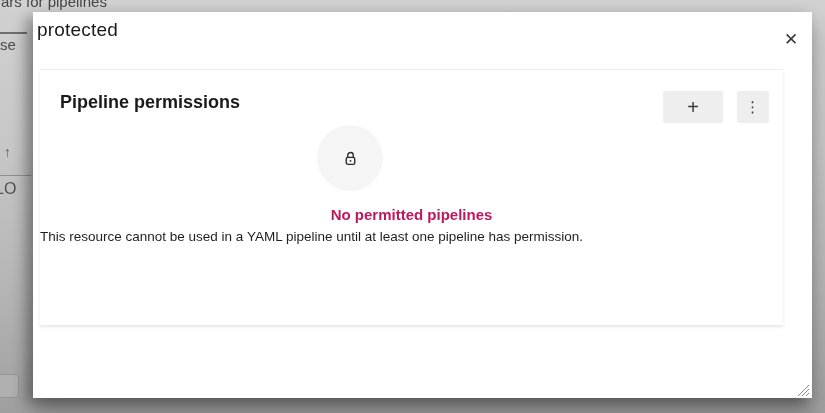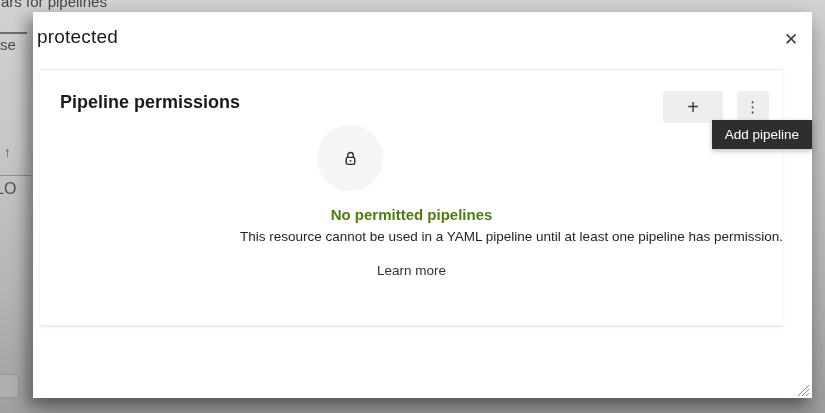--- a/index.html
+++ b/index.html
@@ -19,21 +19,21 @@
   .bg-lo { left:-5px; top:180px; font-size:16px; color:#525252; }
   .bg-btn { position:absolute; left:-9px; top:374px; width:28px; height:24px;
             border-radius:4px; background:#b1b0b1; border:1px solid #969596; }
   
   .panel {
     position:absolute; left:33px; top:12px; width:779px; height:386px;
     background:#ffffff;
     box-shadow:-7px 5px 12px rgba(0,0,0,0.25), 0 12px 20px rgba(0,0,0,0.30);
   }
   .panel-title {
-    position:absolute; left:4px; top:14px;
+    position:absolute; left:4px; top:7px;
     font-size:19px; font-weight:400; color:#1b1b1b; letter-spacing:.2px;
   }
   .close-button {
     position:absolute; right:5px; top:11px; width:32px; height:32px;
     background:transparent; border:none; cursor:pointer;
     font-size:17px; color:#3c3c3c; line-height:32px; text-align:center;
     font-family:"DejaVu Sans", sans-serif;
   }
   
   .card {
@@ -58,23 +58,23 @@
     white-space:nowrap; z-index:5; box-shadow:0 2px 5px rgba(0,0,0,0.25);
   }
   
   .circle {
     position:absolute; left:277px; top:55px; width:66px; height:66px;
     border-radius:50%; background:#f6f5f6;
     display:flex; align-items:center; justify-content:center;
   }
   .empty-title {
     position:absolute; left:0; top:136px; width:100%; text-align:center;
-    font-size:15px; font-weight:700; color:#4d7c0f;
+    font-size:15px; font-weight:700; color:#be185d;
   }
-  .empty-line { position:absolute; left:0; width:100%; text-align:right;
+  .empty-line { position:absolute; left:0; width:100%; text-align:left;
     font-size:13.5px; color:#201f1e; }
   .line1 { top:159px; }
   .line2 { top:176px; }
   .learn-more {
     position:absolute; left:0; top:193px; width:100%; text-align:center;
     font-size:13.5px; color:#30303a; text-decoration:none; cursor:pointer; display:block;
   }
   
   .resize-handle { position:absolute; right:2px; bottom:2px; width:13px; height:13px; cursor:nwse-resize; }
 </style>
@@ -104,33 +104,31 @@
     <h2 class="card-heading">Pipeline permissions</h2>
 
     <button class="icon-btn add-btn">
       <span>+</span>
     </button>
 
     <button class="icon-btn more-btn">
       <span>⋮</span>
     </button>
 
-    <div class="tooltip">Add pipeline</div>
 
     <div class="circle">
       <svg width="17" height="17" viewBox="0 0 16 16" fill="none">
         <path d="M5.4 7V4.9a2.6 2.6 0 0 1 5.2 0V7" stroke="#2b2b2b" stroke-width="1.3"></path>
         <rect x="4" y="6.9" width="8" height="6.6" rx="1.6" stroke="#2b2b2b" stroke-width="1.3"></rect>
         <circle cx="8" cy="10.2" r="0.9" fill="#2b2b2b"></circle>
       </svg>
     </div>
 
     <h3 class="empty-title">No permitted pipelines</h3>
     <p class="empty-line line1">This resource cannot be used in a YAML pipeline until at least one pipeline has permission.</p>
-    <a class="learn-more">Learn more</a>
 
   </div>
 
   <div class="resize-handle">
     <svg width="13" height="13" viewBox="0 0 13 13">
       <path d="M12 1 1 12 M12 5 5 12 M12 9 9 12" stroke="#8a8a8a" stroke-width="1"></path>
     </svg>
   </div>
 
 </div>

